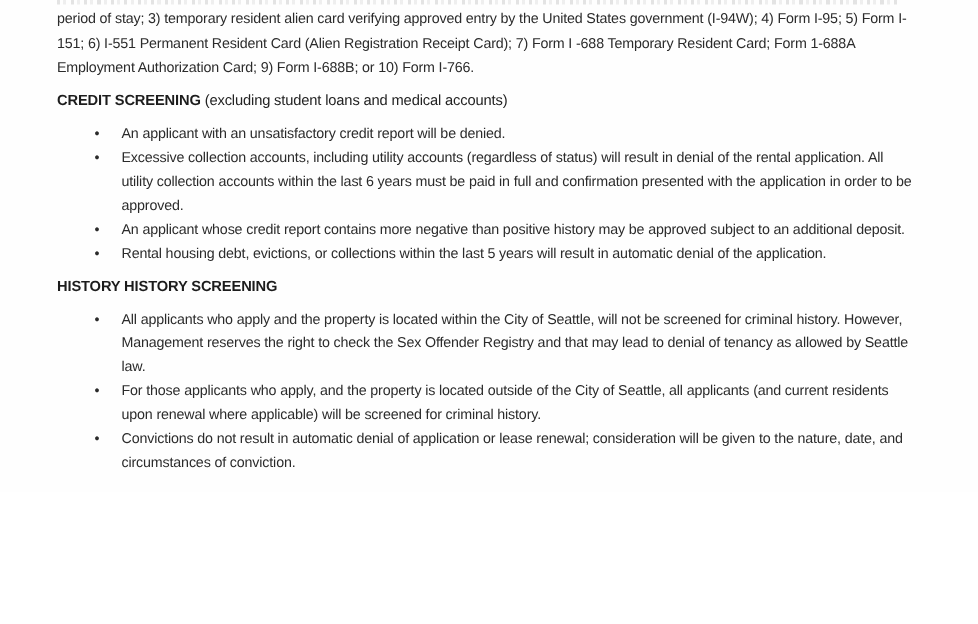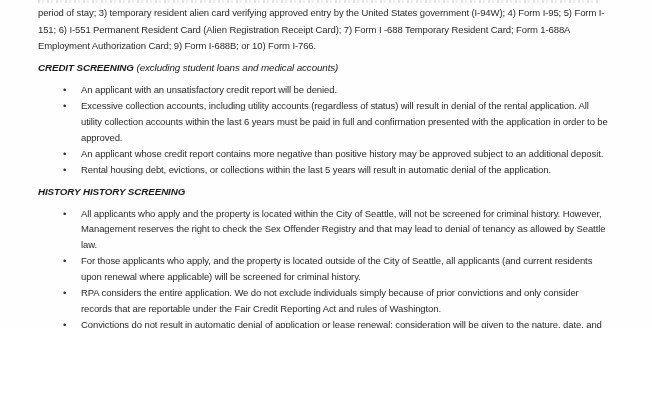--- a/index.html
+++ b/index.html
@@ -43,21 +43,20 @@
     margin: 2px 0 5px 0;
     line-height: 16.5px;
     text-align: left;
   }
   h2.sec-heading {
     margin: 0;
     font-size: 9.8px;
     line-height: 16px;
     font-weight: normal;
     color: #222222;
-    font-style: italic;
   }
   h2.sec-heading .hbold {
     font-weight: bold;
     color: #1c1c1c;
   }
   ul.bullets {
     list-style: none;
     margin: 6px;
     padding: 0;
   }
@@ -105,19 +104,18 @@
       </ul>
     </section>
 
     <section class="sec-criminal">
       <h2 class="sec-heading">
         <span class="hbold">HISTORY HISTORY SCREENING</span><span></span>
       </h2>
       <ul class="bullets">
         <li>All applicants who apply and the property is located within the City of Seattle, will not be screened for criminal history. However, Management reserves the right to check the Sex Offender Registry and that may lead to denial of tenancy as allowed by Seattle law.</li>
         <li>For those applicants who apply, and the property is located outside of the City of Seattle, all applicants (and current residents upon renewal where applicable) will be screened for criminal history.</li>
-        <li>RPA considers the entire application. We do not exclude individuals simply because of prior convictions and only consider records that are reportable under the Fair Credit Reporting Act and rules of Washington.</li>
         <li>Convictions do not result in automatic denial of application or lease renewal; consideration will be given to the nature, date, and circumstances of conviction.</li>
       </ul>
     </section>
 
   </div>
 </div>
 
 </body></html>

